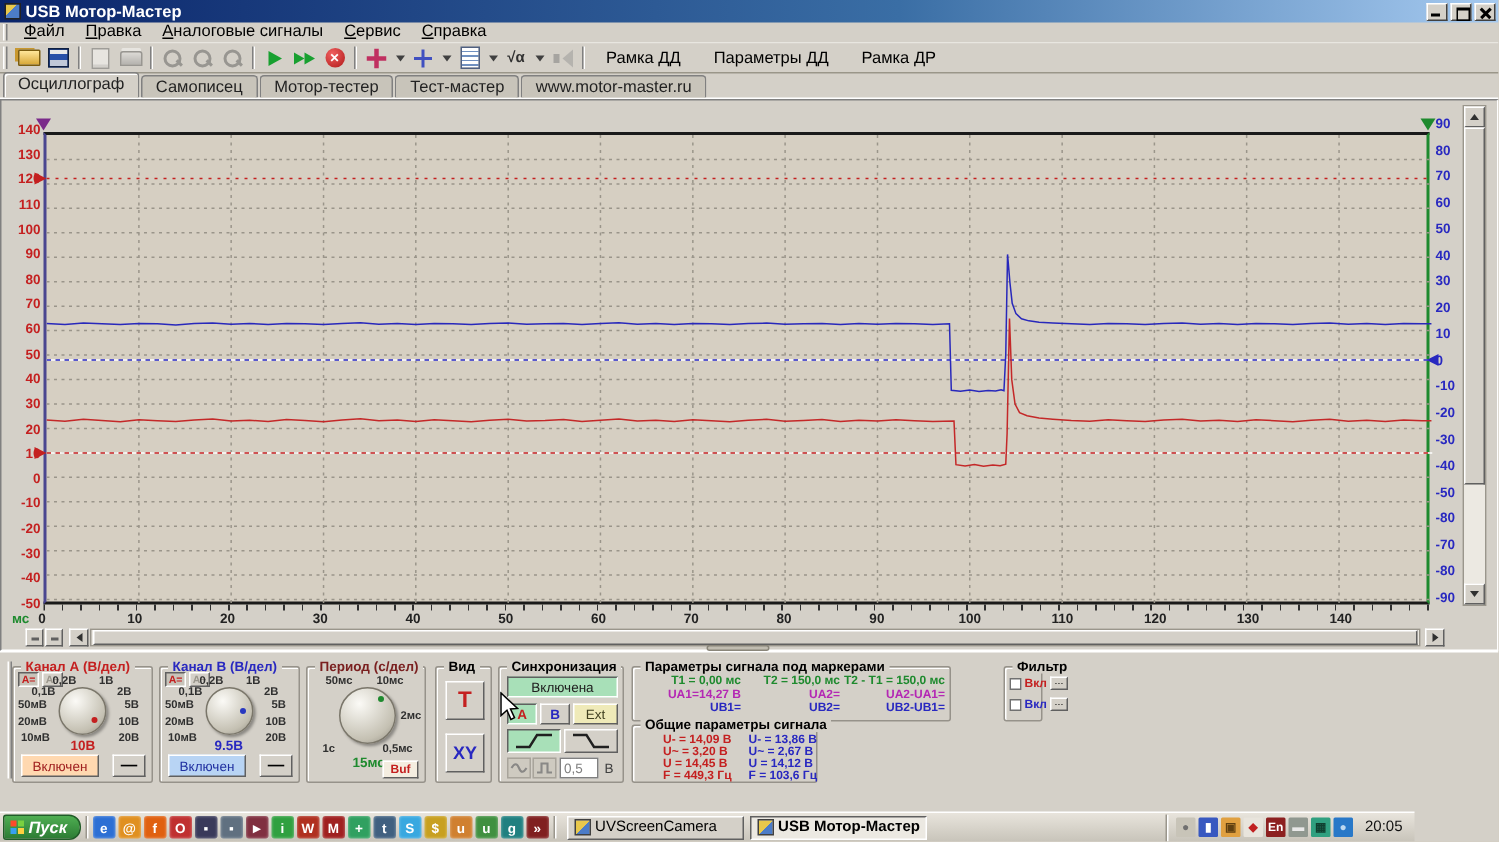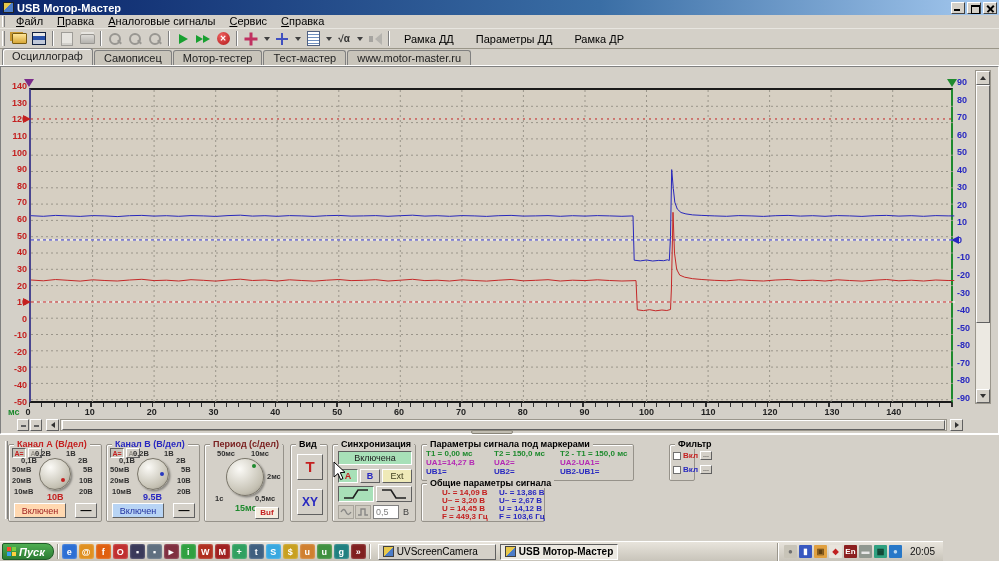--- a/index.html
+++ b/index.html
@@ -171,21 +171,21 @@
   .edge { position:absolute; top:41px; width:36px; height:16px; display:flex; align-items:center; justify-content:center; }
   .edge.rise { left:5px; background:#a8e0b8; border:1px solid; border-color:#606060 #fff #fff #606060; }
   .edge.fall { left:43px; background:#d4d0c8; border:1px solid; border-color:#fff #606060 #606060 #fff; }
   .syn-ico { position:absolute; top:60px; width:16px; height:14px; background:#ccc8be; border:1px solid #9a968c; opacity:.75;
     display:flex; align-items:center; justify-content:center; }
   .syn-ico.s1 { left:5px; } .syn-ico.s2 { left:22px; }
   .syn-lvl { position:absolute; left:40px; top:60px; width:26px; height:14px; background:#fff; border:1px solid #808080;
     font-size:9px; padding:1px 2px; color:#808080; }
   .syn-unit { position:absolute; left:70px; top:62px; font-size:9px; color:#404040; }
   .mrk-grid { position:absolute; left:4px; top:4px; width:204px; display:grid; grid-template-columns:68px 66px 70px; row-gap:0; }
-  .mrk-grid div { font-size:8px; font-weight:bold; line-height:9px; white-space:nowrap; }
+  .mrk-grid div { font-size:8px; font-weight:bold; line-height:9px; white-space:nowrap;text-align:right; }
   .flt-row { position:absolute; left:3px; display:flex; align-items:center; gap:2px; }
   .flt-row.r1 { top:6px; } .flt-row.r2 { top:20px; }
   .chk { width:8px; height:8px; background:#fff; border:1px solid #707070; }
   .flt-row b { font-size:8px;text-align:right; }
   .morebtn { width:12px; height:9px; background:#d4d0c8; border:1px solid; border-color:#fff #606060 #606060 #fff;
     font-size:7px; line-height:5px; text-align:center; }
   .com-grid { position:absolute; left:20px; top:5px; width:114px; display:grid; grid-template-columns:57px 57px; }
   .com-grid div { font-size:8px; font-weight:bold; line-height:8px; white-space:nowrap; }
   .ctl-btn { position:absolute; top:8px; height:24px; background:#d4d0c8; border:1px solid; border-color:#fff #606060 #606060 #fff;
     display:flex; align-items:center; justify-content:center; gap:4px; font-size:10px; font-weight:bold; }

